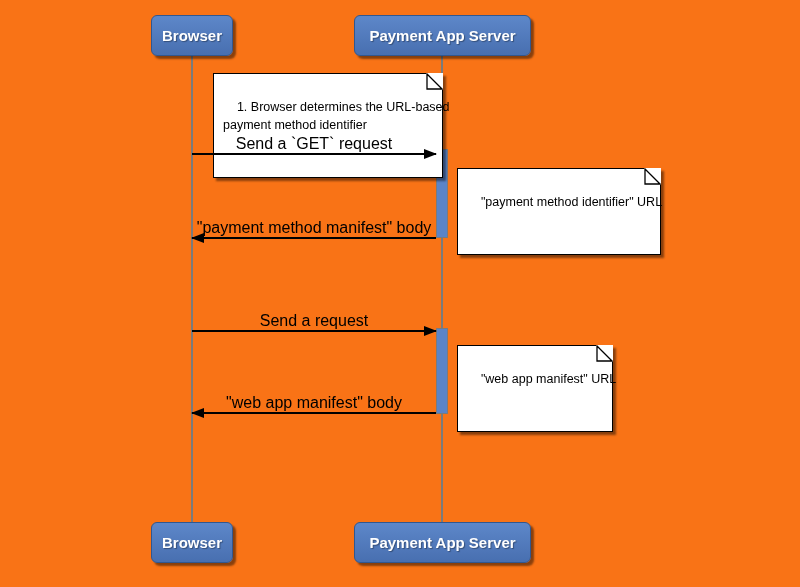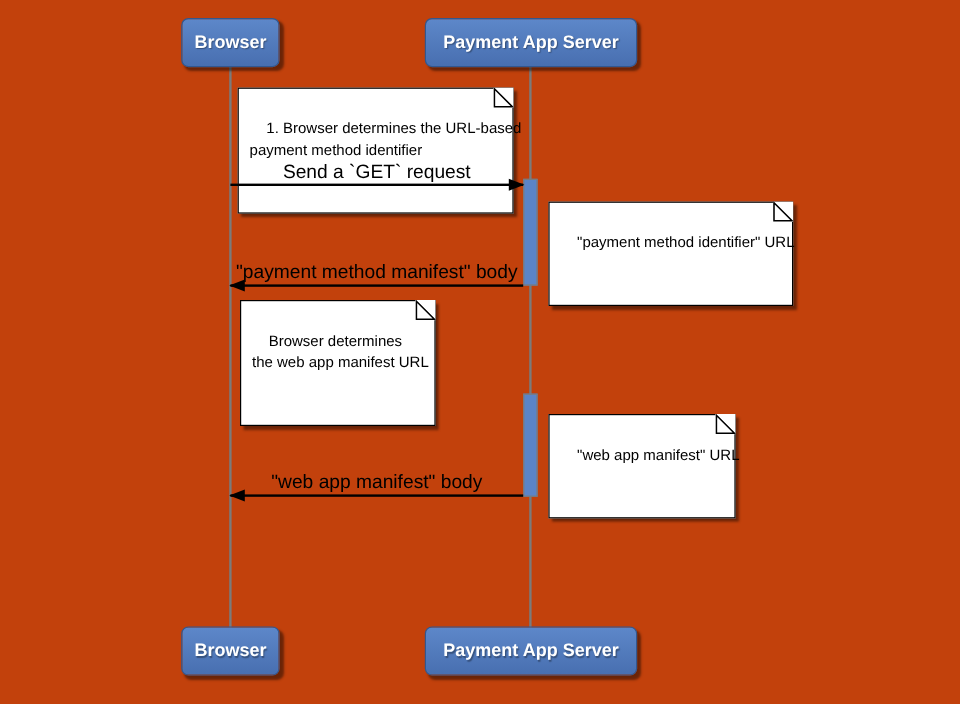--- a/index.html
+++ b/index.html
@@ -1,20 +1,20 @@
 <!DOCTYPE html>
 <html><head>
 <meta charset="utf-8">
 <style>
   html, body { margin: 0; padding: 0; background: #ffffff; }
   .canvas {
     position: relative;
     width: 800px;
     height: 587px;
-    background: #c2410c;
+    background: #f97316;
     font-family: "Liberation Sans", sans-serif;
     color: #000;
     overflow: hidden;
   }
   
   .lifeline {
     position: absolute;
     width: 2px;
     background: #7b7b7b;
   }
@@ -112,21 +112,21 @@
   <div class="activation" style="left:436px; top:149px; height:89px;"></div>
   <div class="activation" style="left:436px; top:328px; height:86px;"></div>
 
   <div class="actor" style="left:151px; top:15px; width:82px;">
     <span class="actor-label">Browser</span>
   </div>
   <div class="actor" style="left:354px; top:15px; width:177px;">
     <span class="actor-label">Payment App Server</span>
   </div>
 
-  <div class="note" style="left:198px; top:73px; width:230px;">
+  <div class="note" style="left:213px; top:73px; width:230px;">
     <span>1. Browser determines the URL-based
 payment method identifier</span>
     <svg class="fold" viewBox="0 0 17 17">
       <rect x="0" y="0" width="17" height="17" fill="#ffffff"></rect>
       <polygon points="1,1 16,16 1,16" fill="#ffffff" stroke="#000000" stroke-width="1.3"></polygon>
     </svg>
   </div>
 
   <div class="msg" style="left:192px; top:136px; width:244px;">
     <div class="msg-label">Send a `GET` request</div>
@@ -143,29 +143,27 @@
     </svg>
   </div>
 
   <div class="msg" style="left:192px; top:220px; width:244px;">
     <div class="msg-label">"payment method manifest" body</div>
     <div class="msg-line">
       <span class="arrowhead left"></span>
     </div>
   </div>
 
-  <div class="note" style="left:200px; top:250px; width:163px;">
-    <span>Browser determines
-the web app manifest URL</span>
-    <svg class="fold" viewBox="0 0 17 17">
-      <rect x="0" y="0" width="17" height="17" fill="#ffffff"></rect>
-      <polygon points="1,1 16,16 1,16" fill="#ffffff" stroke="#000000" stroke-width="1.3"></polygon>
-    </svg>
+
+  <div class="msg" style="left:192px; top:313px; width:244px;">
+    <div class="msg-label">Send a request</div>
+    <div class="msg-line">
+      <span class="arrowhead right"></span>
+    </div>
   </div>
-
 
   <div class="note" style="left:457px; top:345px; width:156px;">
     <span>"web app manifest" URL</span>
     <svg class="fold" viewBox="0 0 17 17">
       <rect x="0" y="0" width="17" height="17" fill="#ffffff"></rect>
       <polygon points="1,1 16,16 1,16" fill="#ffffff" stroke="#000000" stroke-width="1.3"></polygon>
     </svg>
   </div>
 
   <div class="msg" style="left:192px; top:395px; width:244px;">

